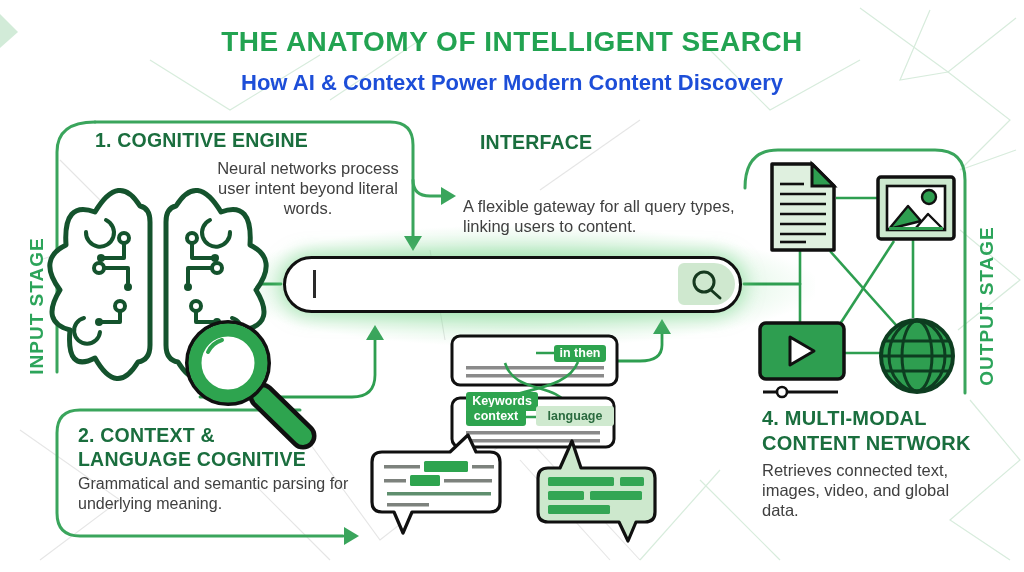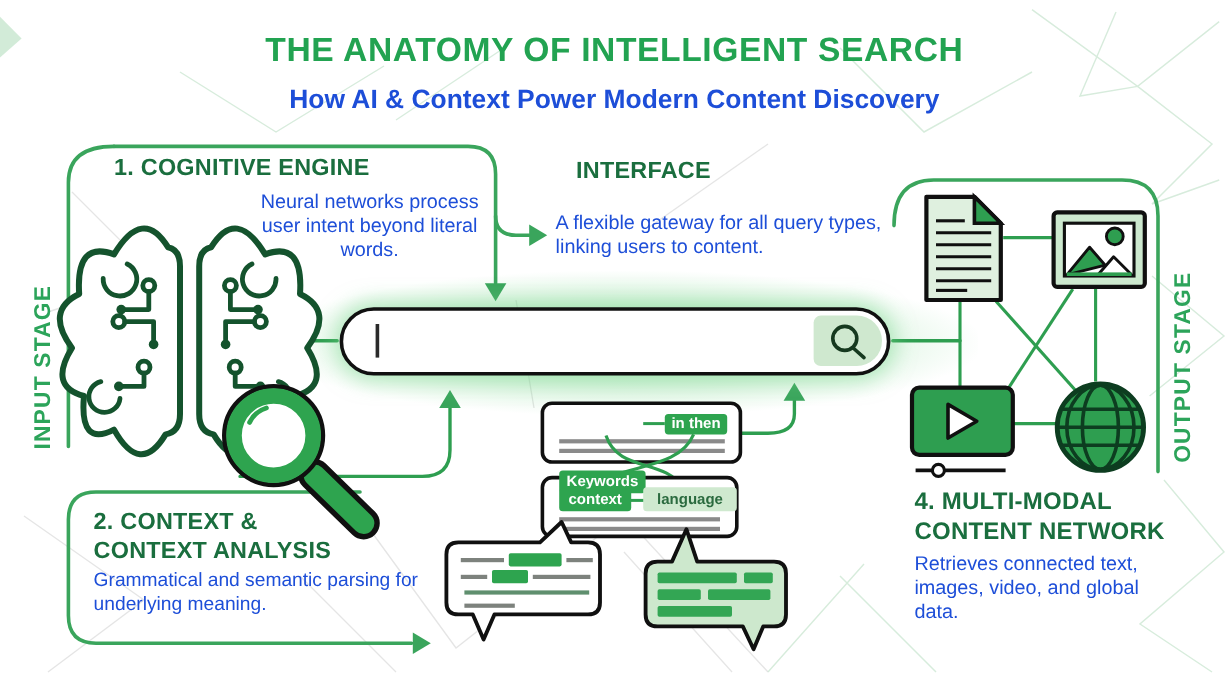--- a/index.html
+++ b/index.html
@@ -5,21 +5,21 @@
   html,body{margin:0;padding:0;}
   body{width:1024px;height:572px;position:relative;overflow:hidden;background:#ffffff;
        font-family:"Liberation Sans", sans-serif;color:#1b1b1b;}
   .abs{position:absolute;}
   
   .title{left:0;top:26px;width:1024px;text-align:center;font-size:28px;font-weight:700;
          color:#22a351;letter-spacing:.5px;z-index:3;}
   .subtitle{left:0;top:70px;width:1024px;text-align:center;font-size:22px;font-weight:700;
             color:#1d4ed8;z-index:3;}
   .sec-title{font-size:19.5px;font-weight:700;color:#1a6e3e;line-height:24px;z-index:3;letter-spacing:.2px;}
-  .sec-desc{font-size:16.5px;color:#1d4ed8;line-height:1.22;z-index:3;}
+  .sec-desc{font-size:16.5px;color:#404040;line-height:1.22;z-index:3;}
   .stage-label{font-size:19px;font-weight:700;color:#2ca45a;letter-spacing:1px;z-index:3;
                width:170px;text-align:center;transform:rotate(-90deg);}
   
   .glow{left:225px;top:226px;width:590px;height:120px;z-index:1;
         background:radial-gradient(ellipse at center, rgba(120,215,140,.60) 0%, rgba(120,215,140,.25) 45%, rgba(120,215,140,0) 72%);}
   .search-pill{left:283px;top:256px;width:459px;height:57px;background:#fff;border:3.5px solid #101010;
                border-radius:29px;z-index:3;box-shadow:0 0 18px 4px rgba(120,215,140,.55);box-sizing:border-box;}
   .cursor{left:27px;top:11px;width:3px;height:28px;background:#2a2a2a;}
   .search-btn{right:4px;top:4px;width:57px;height:42px;background:#cfe8cf;
               border:none;border-radius:6px 21px 21px 6px;cursor:pointer;padding:0;}
@@ -220,25 +220,25 @@
 
 <div class="abs stage-label" style="left:-48px;top:295px;">INPUT STAGE</div>
 <div class="abs stage-label" style="left:902px;top:295px;">OUTPUT STAGE</div>
 
 <div class="abs sec-title" style="left:95px;top:128px;">1. COGNITIVE ENGINE</div>
 <div class="abs sec-desc" style="left:203px;top:158px;width:210px;text-align:center;">Neural networks process user intent beyond literal words.</div>
 
 <div class="abs sec-title" style="left:460px;top:130px;">
   <div style="padding-left:20px;">INTERFACE</div>
 </div>
-<div class="abs sec-desc" style="left:463px;top:176px;width:285px;">A flexible gateway for all query types, linking users to content.</div>
+<div class="abs sec-desc" style="left:463px;top:196px;width:285px;">A flexible gateway for all query types, linking users to content.</div>
 
 <div class="abs sec-title" style="left:78px;top:423px;">
   <div>2. CONTEXT &amp;</div>
-  <div>CONTEXT ANALYSIS</div>
+  <div>LANGUAGE COGNITIVE</div>
 </div>
 <div class="abs sec-desc" style="left:78px;top:474px;width:272px;font-size:16px;">Grammatical and semantic parsing for underlying meaning.</div>
 
 <div class="abs sec-title" style="left:762px;top:406px;font-size:20px;line-height:25px;">
   <div>4. MULTI-MODAL</div>
   <div>CONTENT NETWORK</div>
 </div>
 <div class="abs sec-desc" style="left:762px;top:460px;width:228px;">Retrieves connected text, images, video, and global data.</div>
 
 <div class="abs search-pill">

